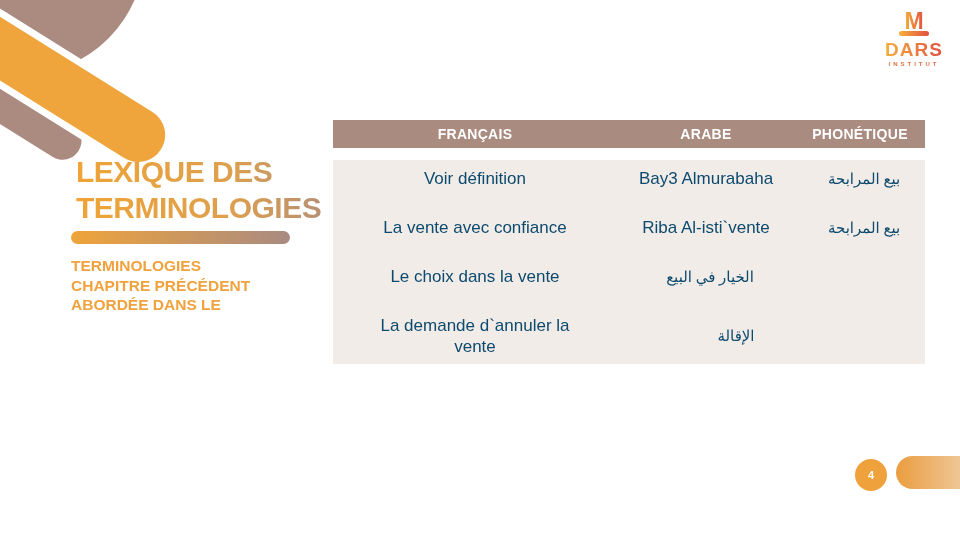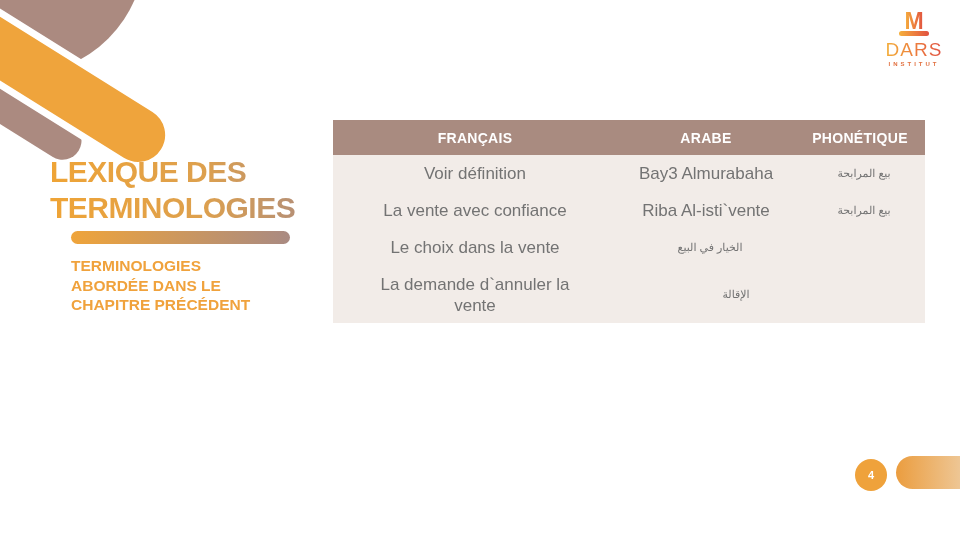--- a/index.html
+++ b/index.html
@@ -30,32 +30,32 @@
     transform: rotate(32deg); z-index: 3;
   }
 
   
   .logo {
     position: absolute; left: 878px; top: 8px; width: 72px;
     display: flex; flex-direction: column; align-items: center; z-index: 5;
   }
   .logo-icon { width: 40px; height: 32px; display: block; }
   .logo-name {
-    font-size: 19px; font-weight: normal; letter-spacing: 1px; line-height: 19px;
+    font-size: 19px; font-weight: bold; letter-spacing: 1px; line-height: 19px;
     background: linear-gradient(90deg, #f3ae3b 0%, #ec7b3e 55%, #e05140 100%);
     -webkit-background-clip: text; background-clip: text; color: transparent;
   }
   .logo-sub {
     font-size: 6px; letter-spacing: 3px; margin-top: 2px;
     color: #e2703f; font-weight: bold;
   }
 
   
   .title {
-    position: absolute; left: 50px; top: 154px; width: 280px;
+    position: absolute; left: 76px; top: 154px; width: 280px;
     font-size: 30px; line-height: 36px; font-weight: bold; letter-spacing: -0.5px;
     background: linear-gradient(90deg, #efa436 0%, #dda04e 55%, #a98a82 100%);
     -webkit-background-clip: text; background-clip: text; color: transparent;
     z-index: 4;
   }
   .title-divider {
     position: absolute; left: 71px; top: 231px; width: 219px; height: 13px;
     border-radius: 7px;
     background: linear-gradient(90deg, #efa43a 0%, #a98a82 100%);
     z-index: 4;
@@ -65,38 +65,38 @@
     font-size: 15.5px; line-height: 19.5px; font-weight: bold;
     color: #f0a23c; z-index: 4;
   }
 
   
   .lex-table {
     position: absolute; left: 333px; top: 120px; width: 592px; z-index: 4;
   }
   .lex-header {
     display: grid; grid-template-columns: 284px 178px 130px;
-    height: 35px; align-items: center;
+    height: 28px; align-items: center;
     background: #a98b80; color: #ffffff;
     font-size: 14px; font-weight: bold; letter-spacing: 0.3px;
     text-align: center;
   }
   .lex-body { background: #f2ece8; }
   .lex-row {
     display: grid; grid-template-columns: 284px 178px 130px;
     align-items: center; text-align: center;
-    color: #737373; font-size: 17px;
+    color: #0c4a6e; font-size: 17px; margin-top: 12px;
   }
   .lex-row.h37 { height: 37px; }
   .lex-row.h57 { height: 57px; gap: 26px; }
   .cell-fr { line-height: 21px; }
   .lex-row.h57 .cell-fr { max-width: 232px; margin: 0 auto; }
   .cell-ar {
-    direction: rtl; font-family: Liberation Sans, sans-serif;
-    font-size: 11px; padding-left: 8px;
+    direction: rtl; font-family: Liberation Serif, serif;
+    font-size: 15px; padding-left: 8px;
   }
 
   
   .page-badge {
     position: absolute; left: 855px; top: 459px;
     width: 32px; height: 32px; border-radius: 50%;
     background: #efa23b; color: #ffffff;
     font-size: 11px; font-weight: bold;
     display: flex; align-items: center; justify-content: center; z-index: 4;
   }
@@ -134,22 +134,22 @@
   </div>
 
   <div class="title">
     <div>LEXIQUE DES</div>
     <div>TERMINOLOGIES</div>
   </div>
   <div class="title-divider"></div>
 
   <div class="subtitle">
     <div>TERMINOLOGIES</div>
+    <div>CHAPITRE PRÉCÉDENT</div>
     <div>ABORDÉE DANS LE</div>
-    <div>CHAPITRE PRÉCÉDENT</div>
   </div>
 
   <div class="lex-table">
     <div class="lex-header">
       <div>FRANÇAIS</div>
       <div>ARABE</div>
       <div>PHONÉTIQUE</div>
     </div>
     <div class="lex-body">
       <div class="lex-row h37">

